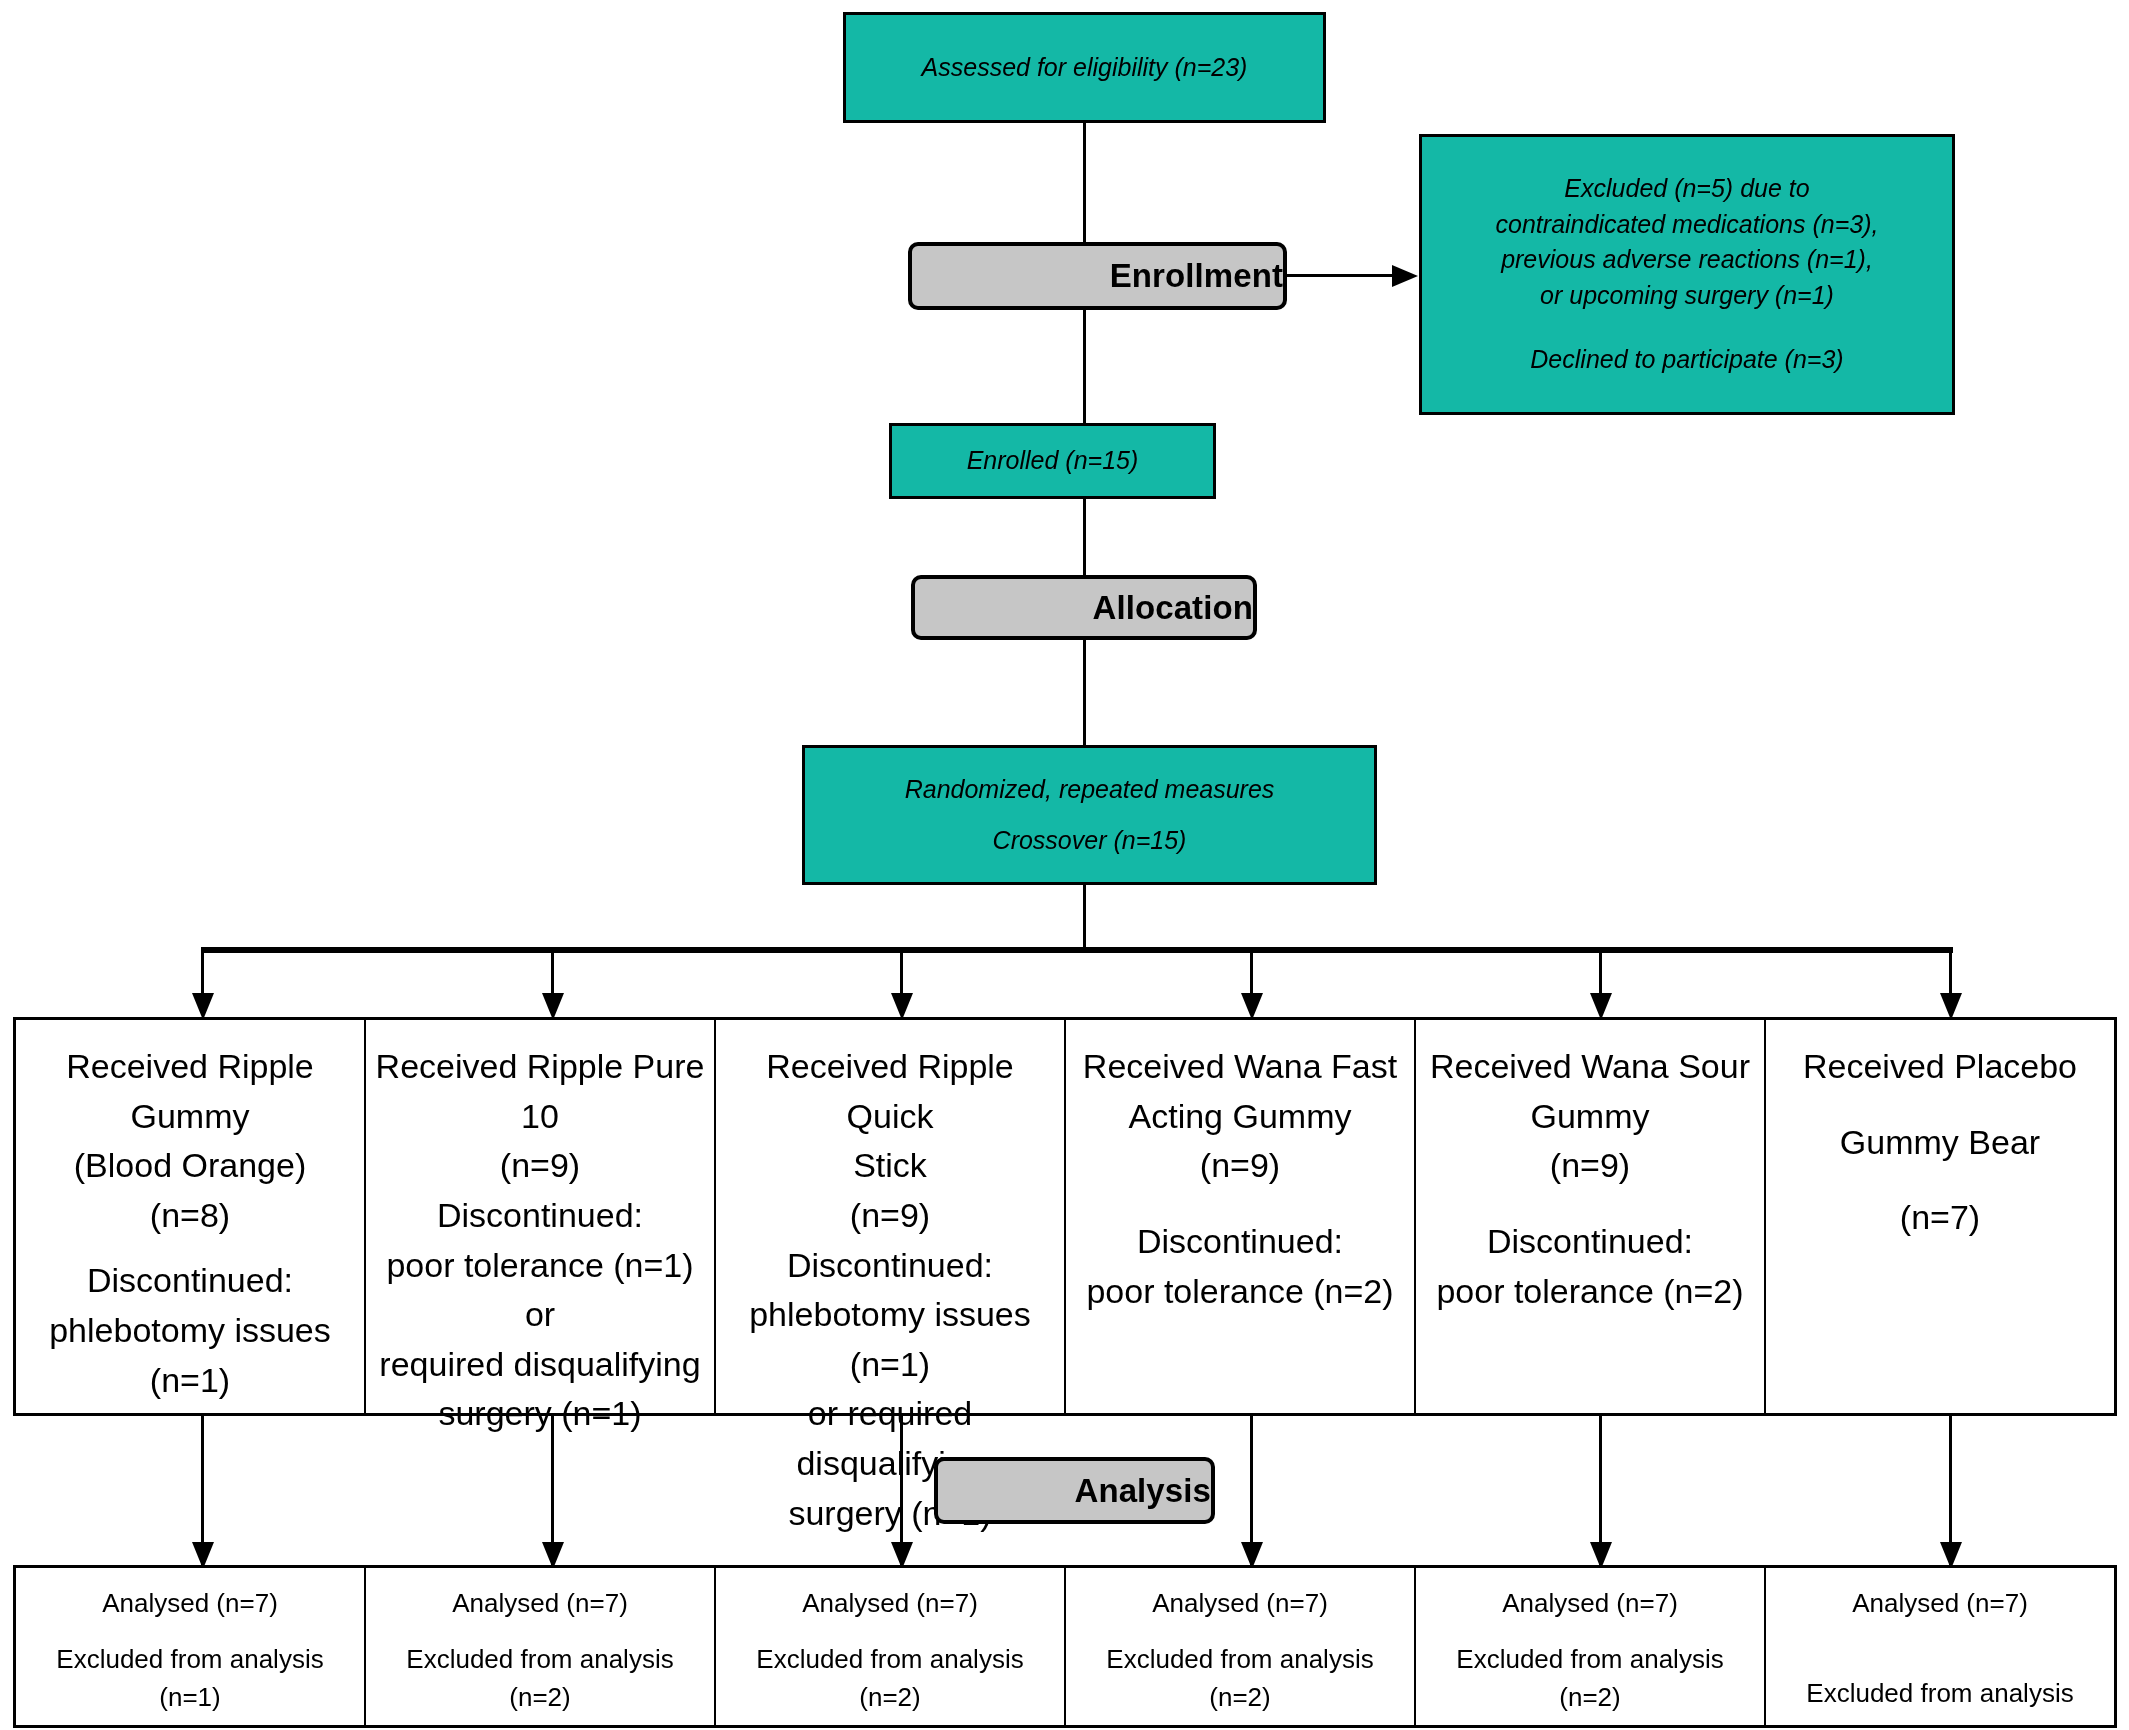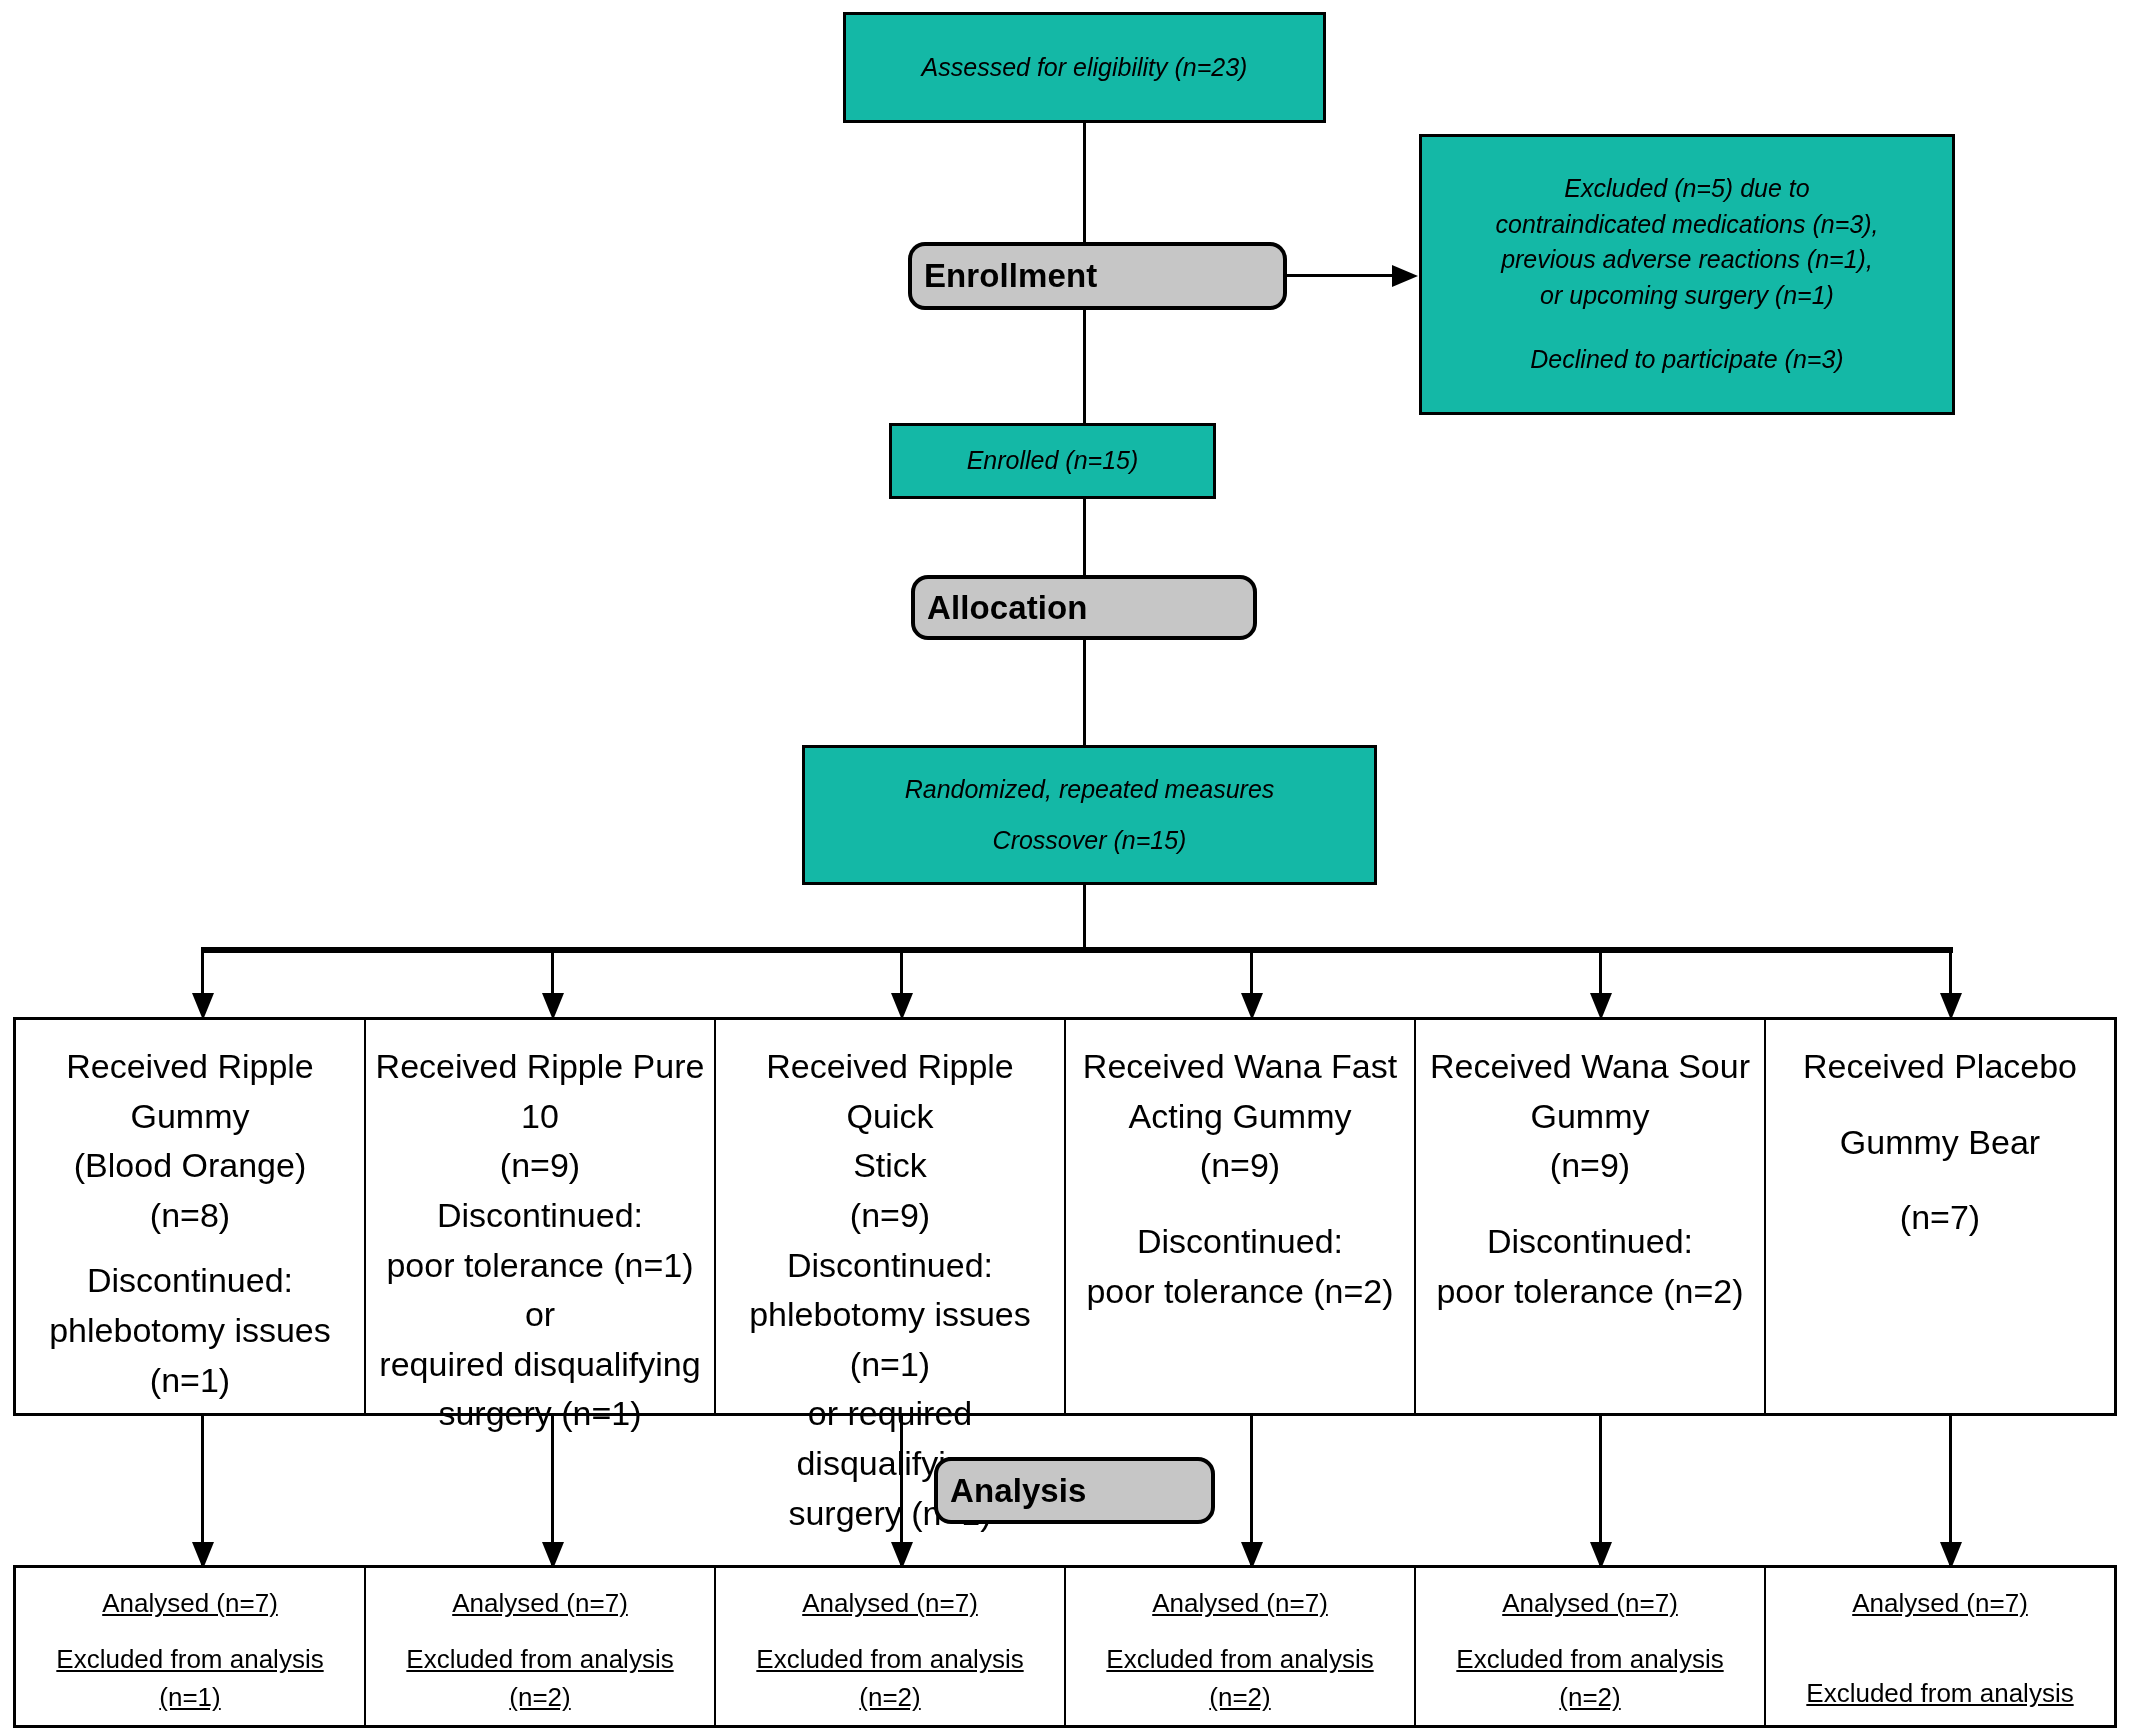--- a/index.html
+++ b/index.html
@@ -35,24 +35,24 @@
     font-style: italic;
   }
   .box .line { display: block; white-space: nowrap; }
   .box .gap { height: 29px; }
 
   
   .stage {
     position: absolute;
     background: #c6c6c6;
     border: 4.6px solid #000000;
-    border-radius: 17px;
+    border-radius: 10px;
     display: flex;
     align-items: center;
-    justify-content: flex-start;
+    justify-content: flex-end;
     font-weight: bold;
     font-size: 33px;
     letter-spacing: 0.1px;
     padding-left: 12px;
   }
 
   
   .vline {
     position: absolute;
     width: 3.3px;
@@ -254,21 +254,21 @@
   <div class="vline" style="left:1599px; top:1415px; height:150px;"></div>
   <div class="arrow-down" style="left:1590px; top:1542px;"></div>
 
   <div class="vline" style="left:1949px; top:1415px; height:150px;"></div>
   <div class="arrow-down" style="left:1940px; top:1542px;"></div>
 
   <div class="stage" style="left:934px; top:1457px; width:281px; height:67px;">
     <span>Analysis</span>
   </div>
 
-  <div class="grid analysed" style="left:13px; top:1565px; width:2104px; height:163px;text-decoration:underline;">
+  <div class="grid analysed" style="left:13px; top:1565px; width:2104px; height:163px;">
 
     <div class="cell">
       <span class="line">Analysed (n=7)</span>
       <span class="gap"></span>
       <span class="line">Excluded from analysis</span>
       <span class="line">(n=1)</span>
     </div>
 
     <div class="cell">
       <span class="line">Analysed (n=7)</span>

